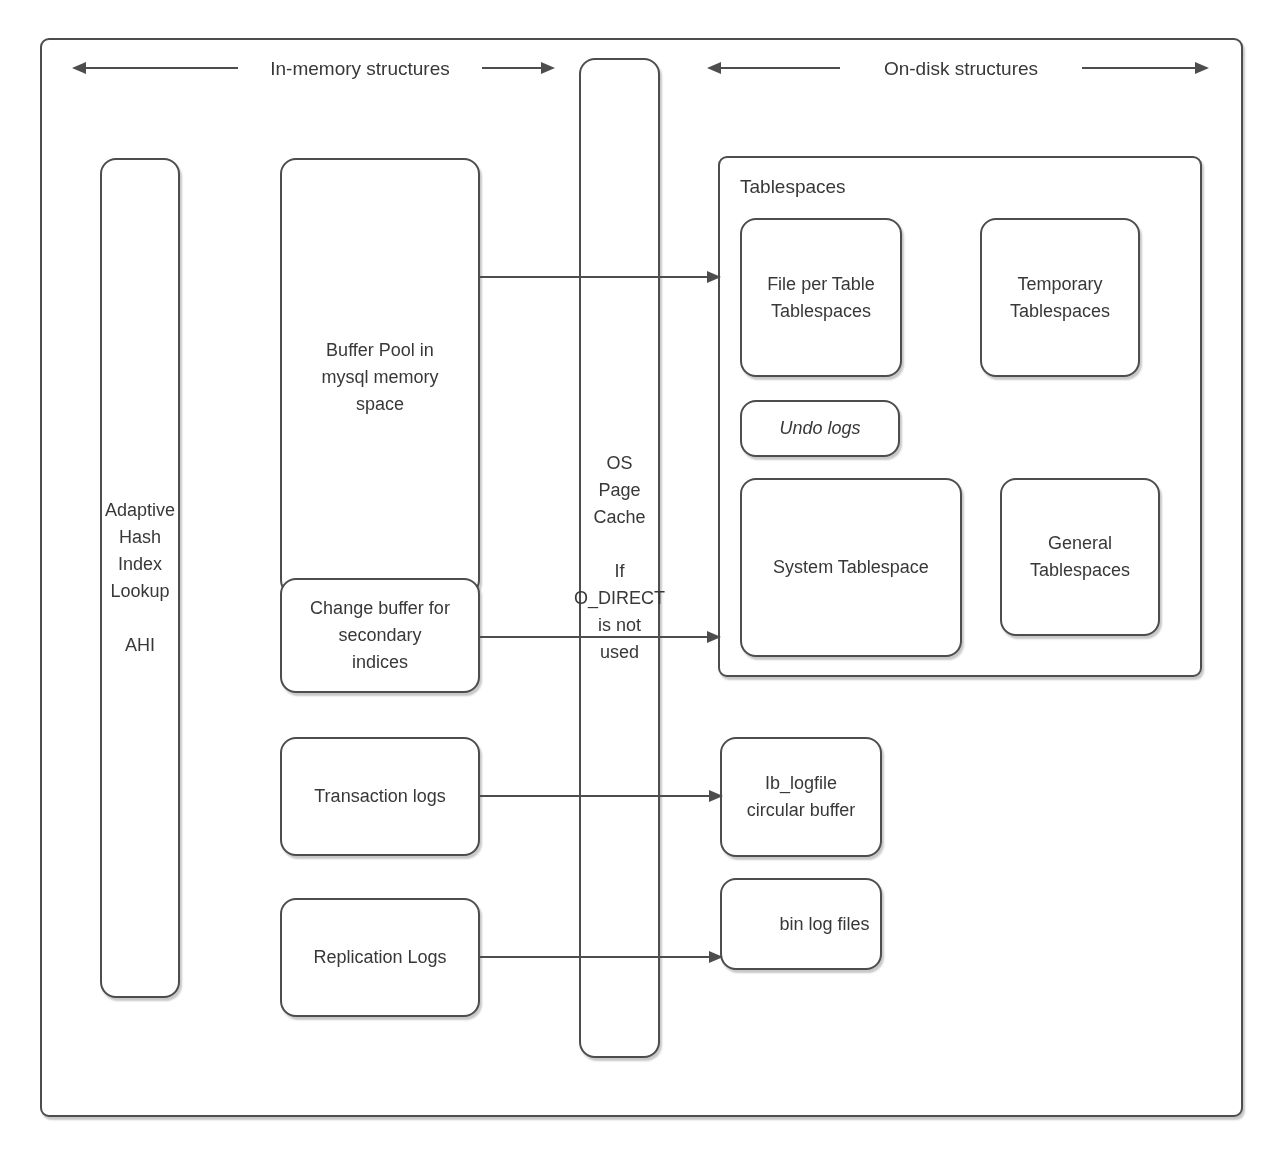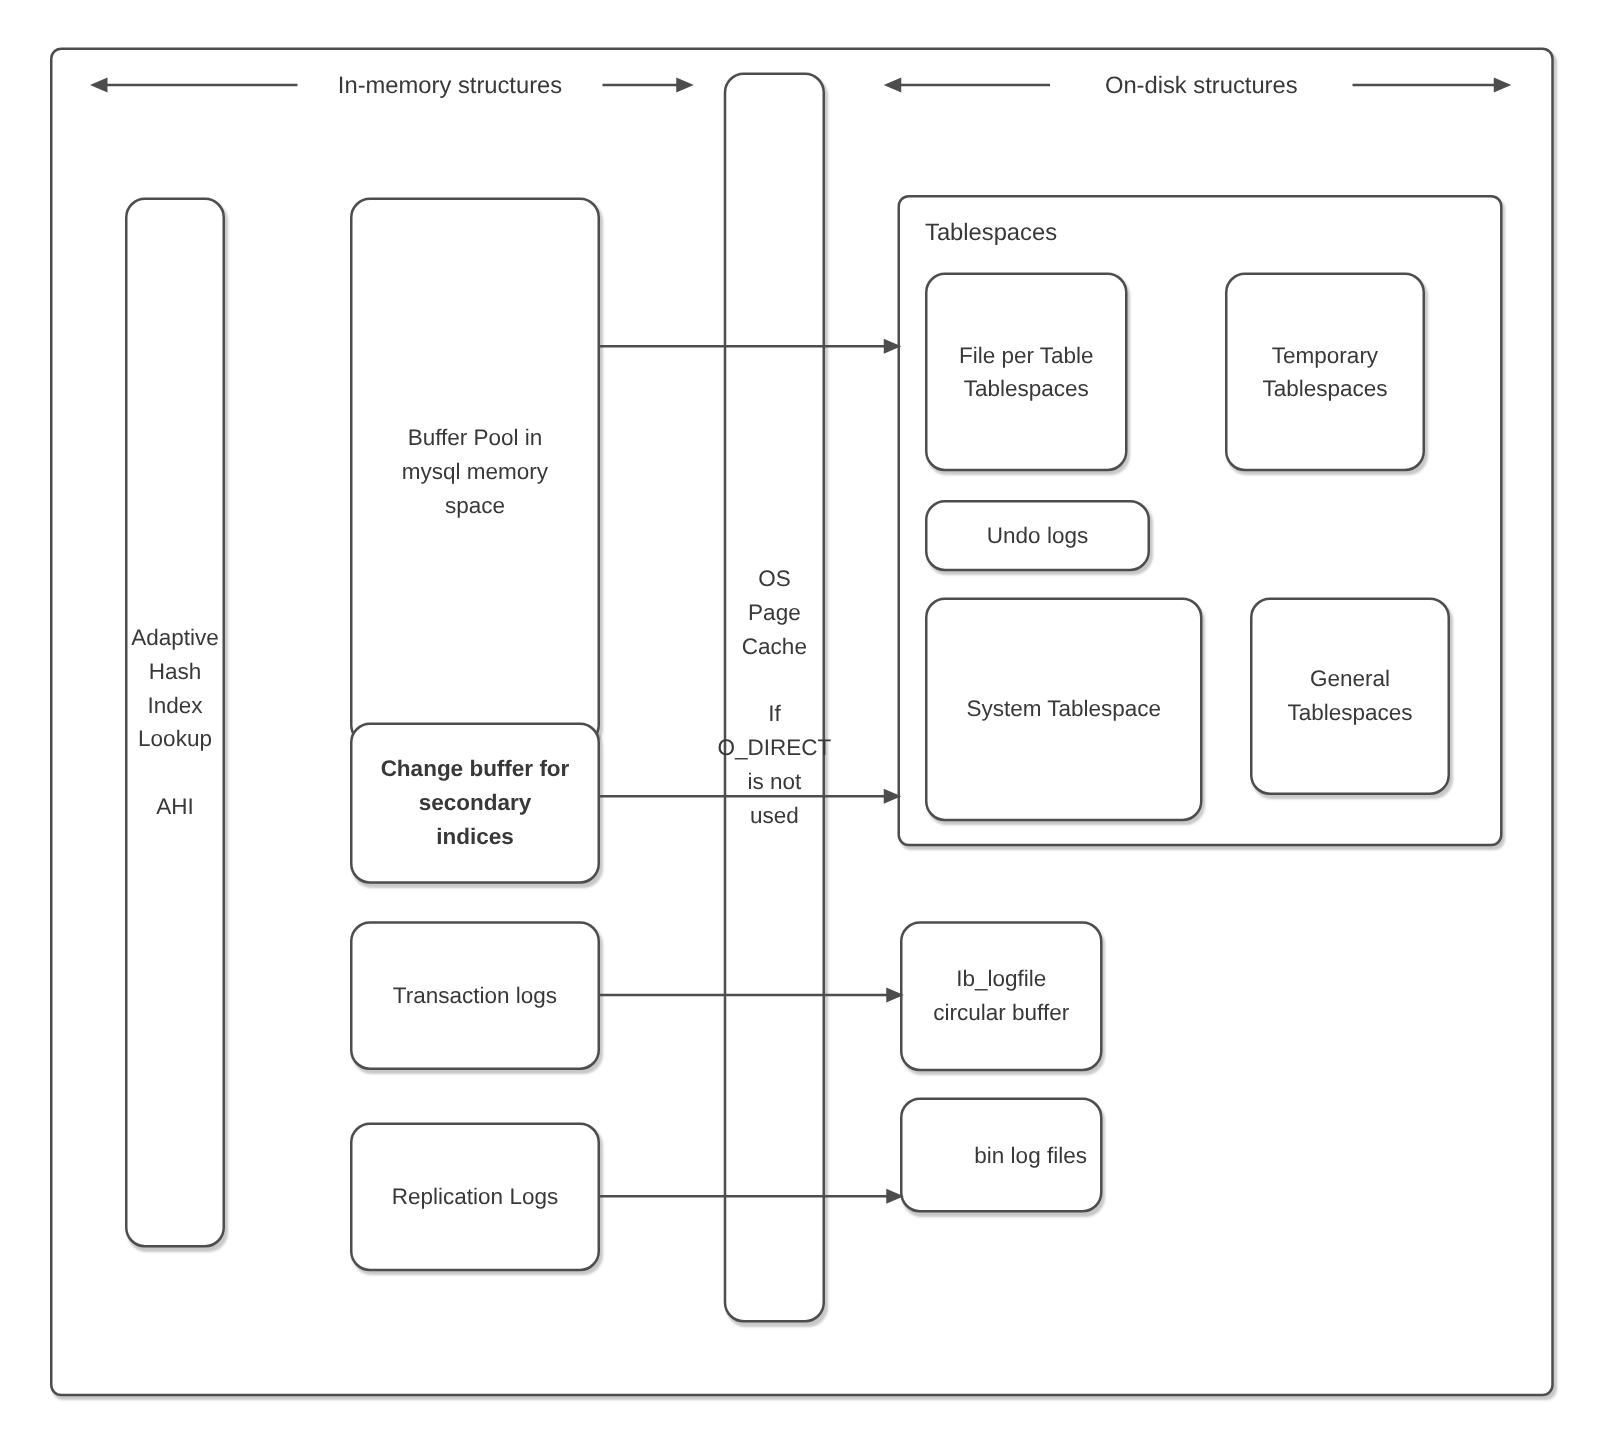--- a/index.html
+++ b/index.html
@@ -95,21 +95,21 @@
 Hash
 Index
 Lookup
 
 AHI</div>
 
   <div class="node" style="left:280px;top:118px;width:200px;height:438px;margin-top:40px;">Buffer Pool in
 mysql memory
 space</div>
 
-  <div class="node" style="left:280px;top:578px;width:200px;height:129px;font-weight:bold;">Change buffer for
+  <div class="node" style="left:280px;top:578px;width:200px;height:115px;">Change buffer for
 secondary
 indices</div>
 
   <div class="node" style="left:280px;top:898px;width:200px;height:119px;">Replication Logs</div>
 
   <div class="node" style="left:280px;top:737px;width:200px;height:119px;">Transaction logs</div>
 
   <div class="node overflow-ok" style="left:579px;top:58px;width:81px;height:1000px;">OS
 Page
 Cache
@@ -121,21 +121,21 @@
 
   <div class="frame" style="left:718px;top:156px;width:484px;height:521px;"></div>
   <div class="container-label" style="left:740px;top:176px;">Tablespaces</div>
 
   <div class="node" style="left:740px;top:218px;width:162px;height:159px;">File per Table
 Tablespaces</div>
 
   <div class="node" style="left:980px;top:218px;width:160px;height:159px;">Temporary
 Tablespaces</div>
 
-  <div class="node" style="left:740px;top:400px;width:180px;height:57px;">Undo logs</div>
+  <div class="node" style="left:740px;top:400px;width:160px;height:57px;font-style:italic;">Undo logs</div>
 
   <div class="node" style="left:740px;top:478px;width:222px;height:179px;">System Tablespace</div>
 
   <div class="node" style="left:1000px;top:478px;width:160px;height:158px;">General
 Tablespaces</div>
 
   <div class="node" style="left:720px;top:737px;width:162px;height:120px;">Ib_logfile
 circular buffer</div>
 
   <div class="node" style="left:720px;top:878px;width:162px;height:92px;padding-left:47px;">bin log files</div>

